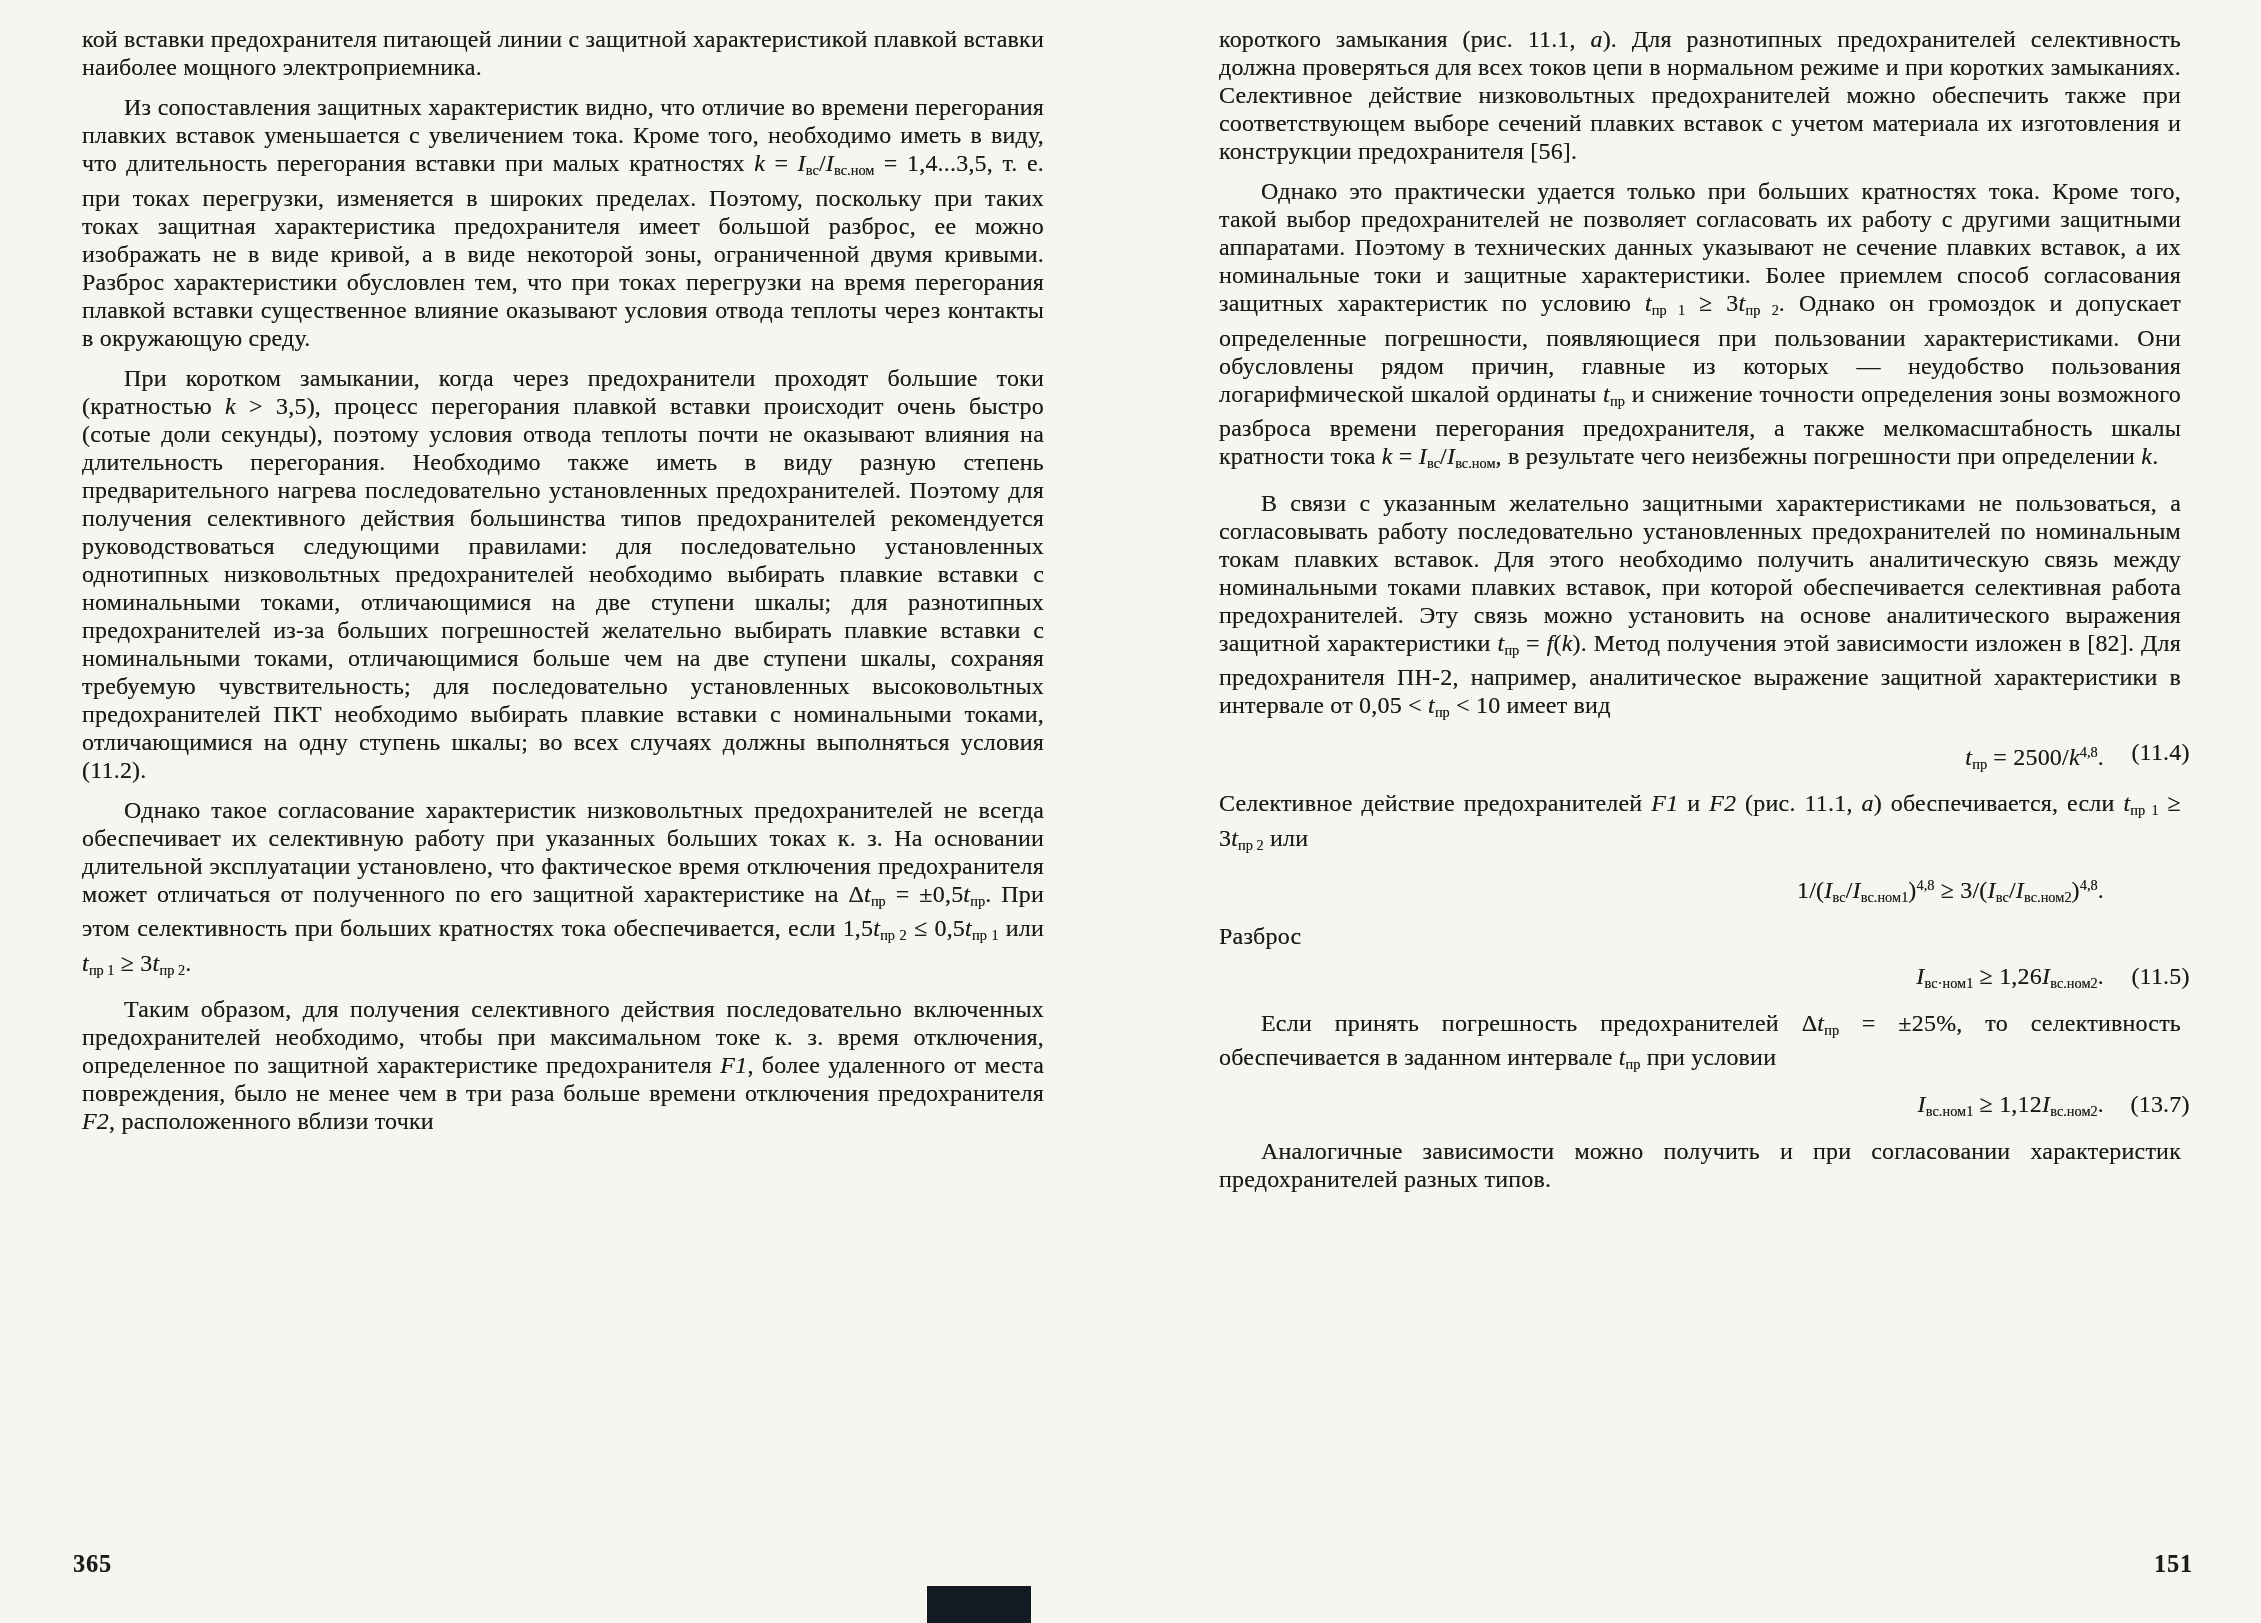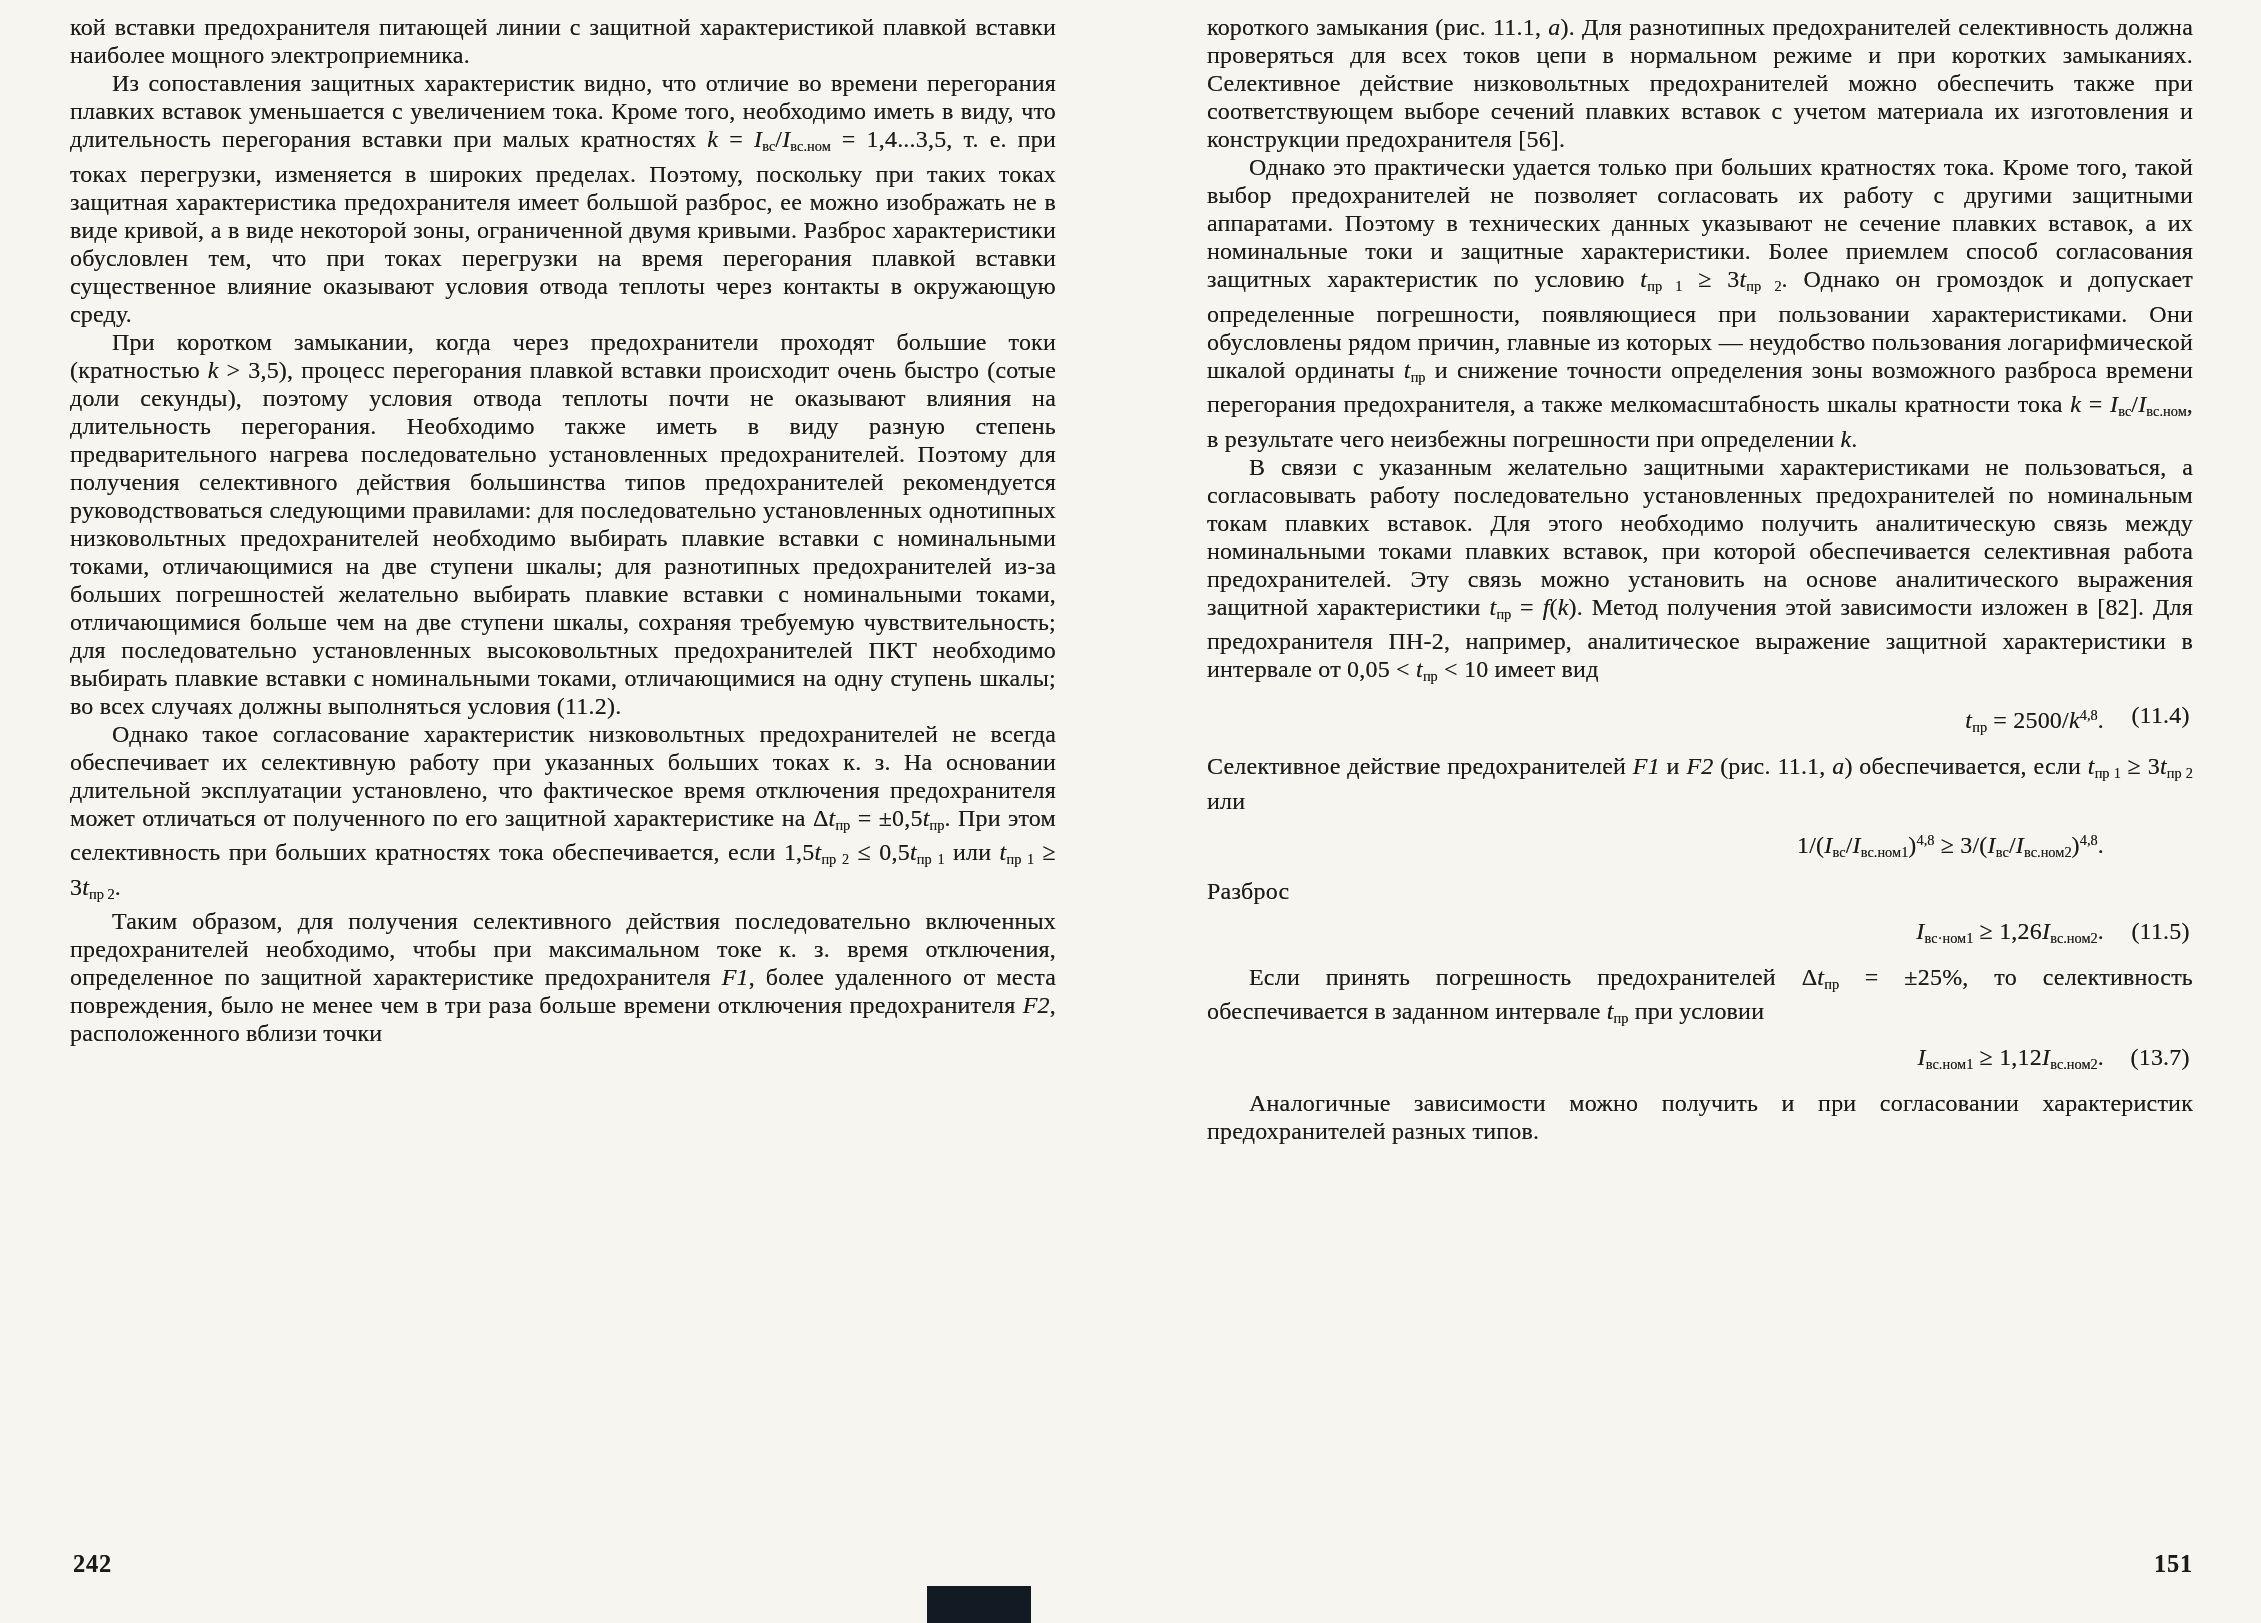--- a/index.html
+++ b/index.html
@@ -25,21 +25,21 @@
     width: 986px;
     font-size: 24px;
     line-height: 28px;
     text-align: justify;
     letter-spacing: 0.2px;
     text-shadow: 0 0 0.4px rgba(0,0,0,0.55);
   }
   .page-left  { left: 70px; }
   .page-right { left: 1207px; }
   .para {
-    margin: 0;
+    margin: 12px;
     text-indent: 42px;
   }
   .para.noindent { text-indent: 0; }
   .para i { font-style: italic; }
   sub, sup {
     font-size: 0.60em;
     letter-spacing: 0;
     font-family: Liberation Serif, serif;
   }
   sub { vertical-align: -0.25em; }
@@ -120,18 +120,18 @@
     <p class="para">Если принять погрешность предохранителей Δ<i>t</i><sub>пр</sub> = ±25%, то селективность обеспечивается в заданном интервале <i>t</i><sub>пр</sub> при условии</p>
 
     <div class="formula-row">
       <span class="formula"><i>I</i><sub>вс.ном1</sub> ≥ 1,12<i>I</i><sub>вс.ном2</sub>.</span>
       <span class="eq-num">(13.7)</span>
     </div>
 
     <p class="para">Аналогичные зависимости можно получить и при согласовании характеристик предохранителей разных типов.</p>
   </div>
 
-  <div class="pagenum pagenum-left">242</div>
+  <div class="pagenum pagenum-left">365</div>
   <div class="pagenum pagenum-right">151</div>
 
   <div class="scan-mark"></div>
 </div>
 
 
 </body></html>

